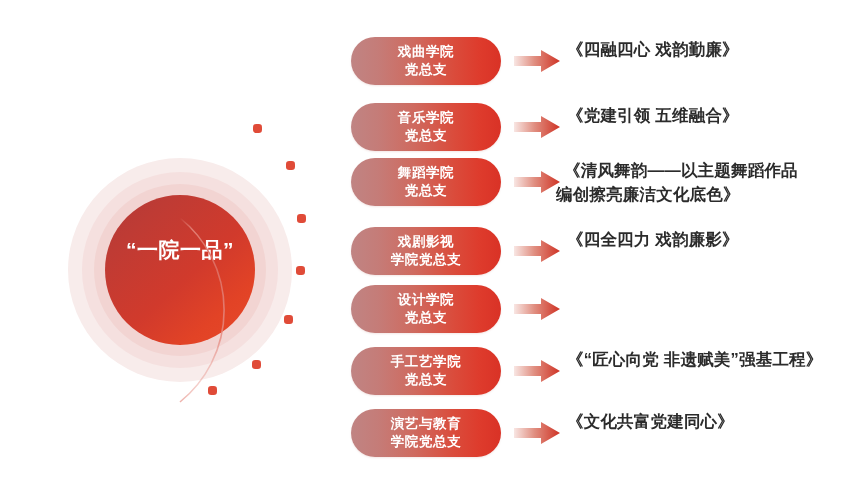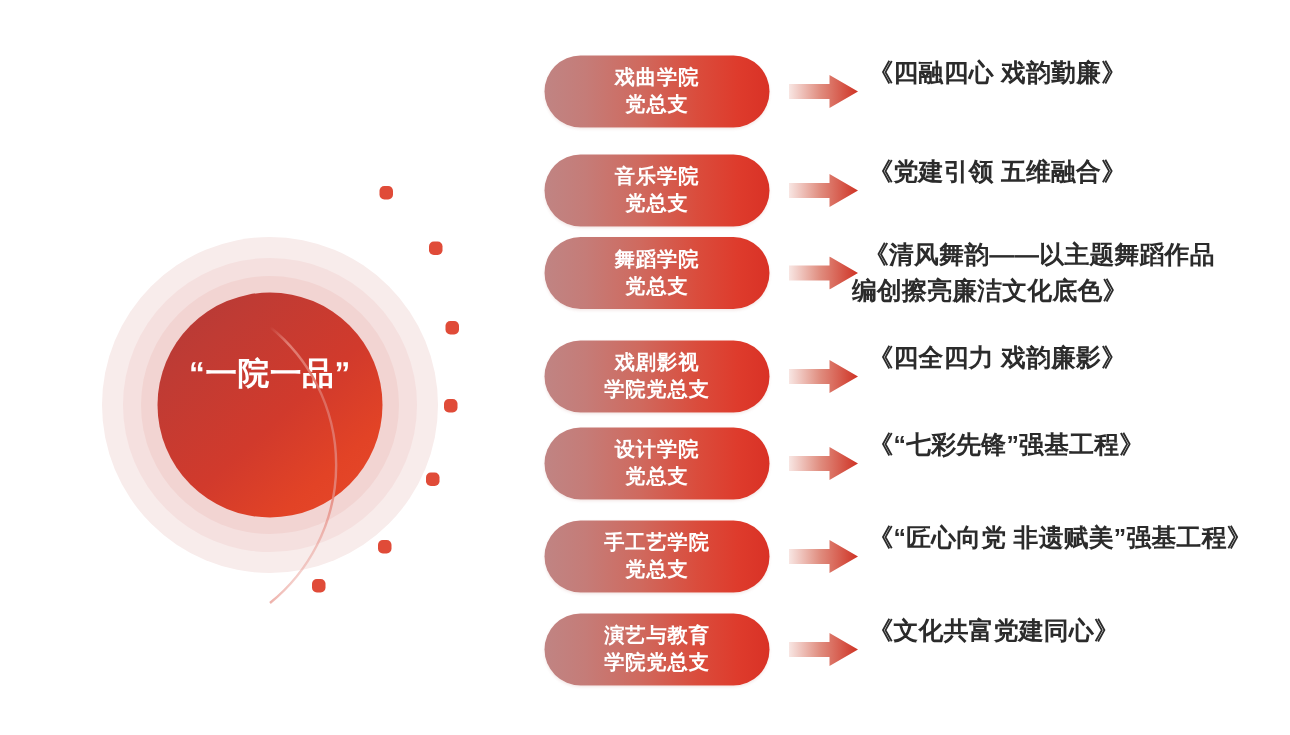--- a/index.html
+++ b/index.html
@@ -99,21 +99,21 @@
   
   #rows {
     position: absolute;
     left: 0; top: 0;
     width: 860px;
     height: 490px;
   }
 
   .row {
     position: absolute;
-    left: 16px;
+    left: 4px;
     width: 840px;
     height: 48px;
   }
 
   .pill {
     position: absolute;
     left: 347px;
     top: 0;
     width: 150px;
     height: 48px;
@@ -310,23 +310,20 @@
           <defs>
             <linearGradient id="ag5" x1="0" y1="0" x2="1" y2="0">
               <stop offset="0%" stop-color="#f8e6e3"></stop>
               <stop offset="45%" stop-color="#e08d7f"></stop>
               <stop offset="100%" stop-color="#cf3325"></stop>
             </linearGradient>
           </defs>
           <path d="M0 6 H27 V0 L46 11 L27 22 V16 H0 Z" fill="url(#ag5)"></path>
         </svg>
       </div>
-      <div class="label">
-        <span class="l1">《“七彩先锋”强基工程》</span>
-      </div>
     </div>
 
     <div class="row" style="top:347px;">
       <div class="pill">
         <span>手工艺学院</span>
         <span>党总支</span>
       </div>
       <div class="arrow">
         <svg viewBox="0 0 46 22" width="46" height="22">
           <defs>

